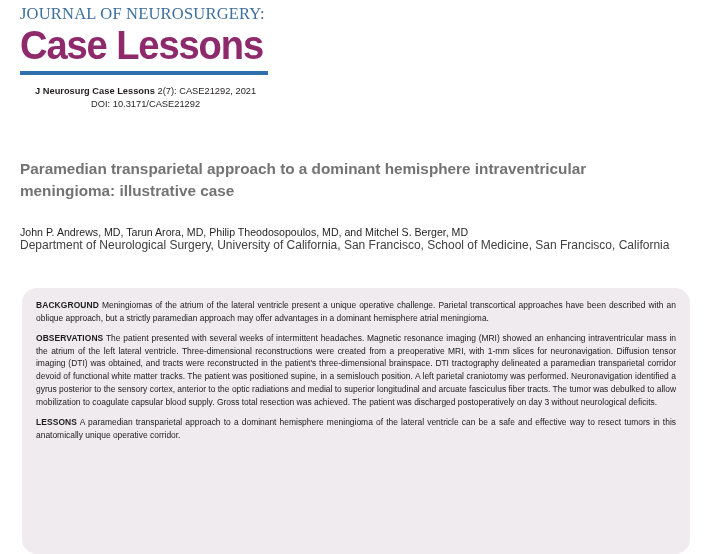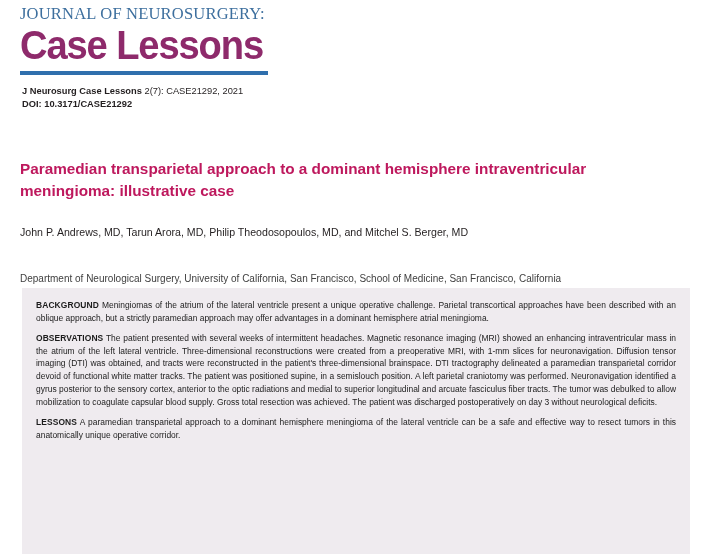--- a/index.html
+++ b/index.html
@@ -53,81 +53,82 @@
   }
   .rule-blue {
     width: 248px;
     height: 4px;
     background: #2f6fad;
     margin-top: 5px;
   }
 
   .cite-block {
     position: absolute;
-    left: 22px;
+    left: 35px;
     top: 86px;
     line-height: 1.25;
+    text-align: center;
   }
   .cite-line {
     font-size: 9.3px;
     color: #231f20;
     white-space: nowrap;
   }
   .cite-line .j-bold {
     font-weight: bold;
   }
   .doi-line {
     font-size: 9.3px;
     color: #231f20;
     white-space: nowrap;
     margin-top: 1px;
-    font-weight: bold;
   }
 
   
   .title {
     position: absolute;
     left: 20px;
     top: 158px;
     width: 600px;
     font-size: 15.3px;
     font-weight: bold;
     line-height: 1.42;
-    color: #be185d;
+    color: #737373;
     margin: 0;
   }
   .authors {
     position: absolute;
     left: 20px;
     top: 226px;
     width: 640px;
     font-size: 10.6px;
     line-height: 1.3;
     color: #231f20;
   }
   .affiliation {
     position: absolute;
     left: 20px;
-    top: 272px;
+    top: 238px;
     width: 660px;
-    font-size: 10px;
+    font-size: 12px;
     line-height: 1.3;
     color: #404040;
   }
 
   
   .abstract-box {
     position: absolute;
     left: 22px;
     top: 288px;
     width: 668px;
     height: 266px;
     background: #efebef;
     box-sizing: border-box;
     padding: 11px 14px 0 14px;
+    border-radius: 15px;
   }
   .abs-sec {
     font-size: 8.45px;
     line-height: 1.52;
     color: #1c1c1c;
     text-align: justify;
     margin: 0 0 7px 0;
   }
   .abs-label {
     font-weight: bold;

